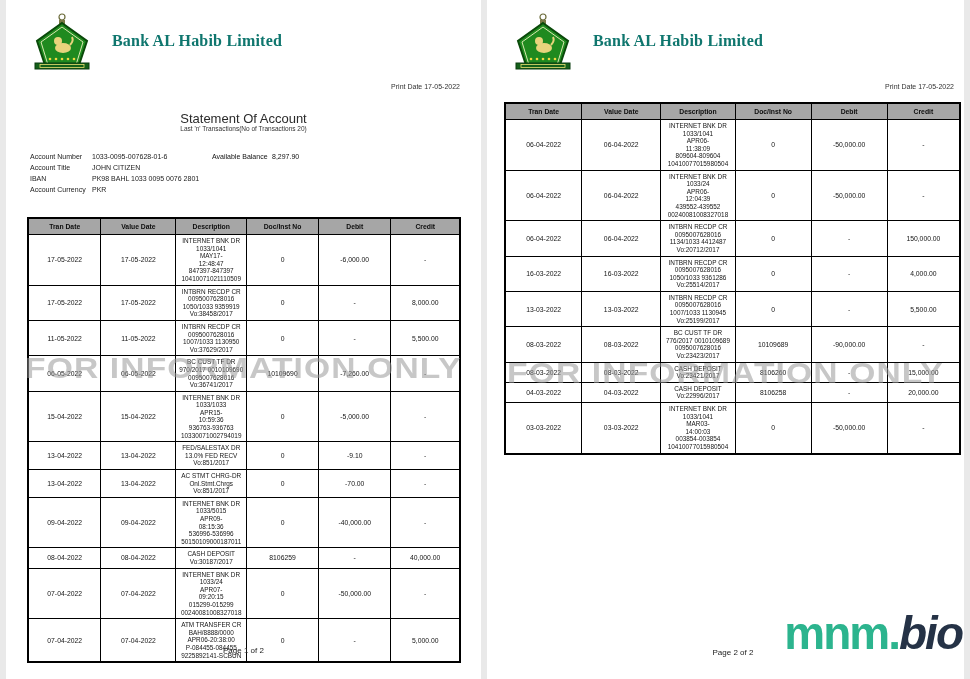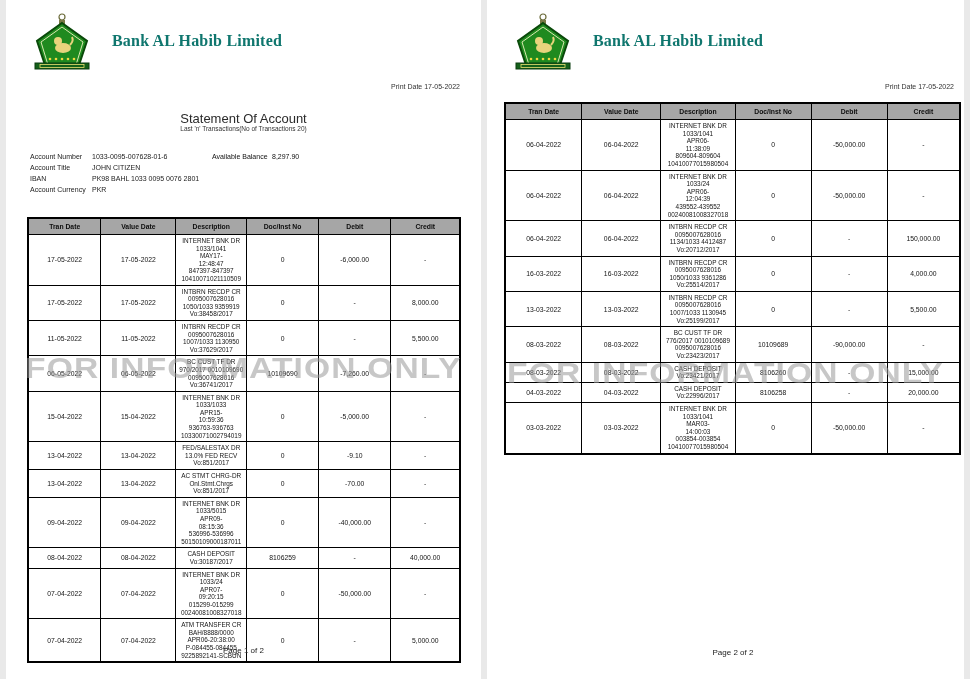--- a/index.html
+++ b/index.html
@@ -456,15 +456,18 @@
             <td>0</td>
             <td>-50,000.00</td>
             <td>-</td>
           </tr>
         </tbody>
     </table>
 
     <div class="watermark">FOR INFORMATION ONLY</div>
     <div class="page-footer">Page 2 of 2</div>
 
+    <div class="brand">
+      <span class="brand-prefix">mnm.</span><span class="brand-suffix">bio</span>
+    </div>
   </section>
 
 </div>
 
 </body></html>

